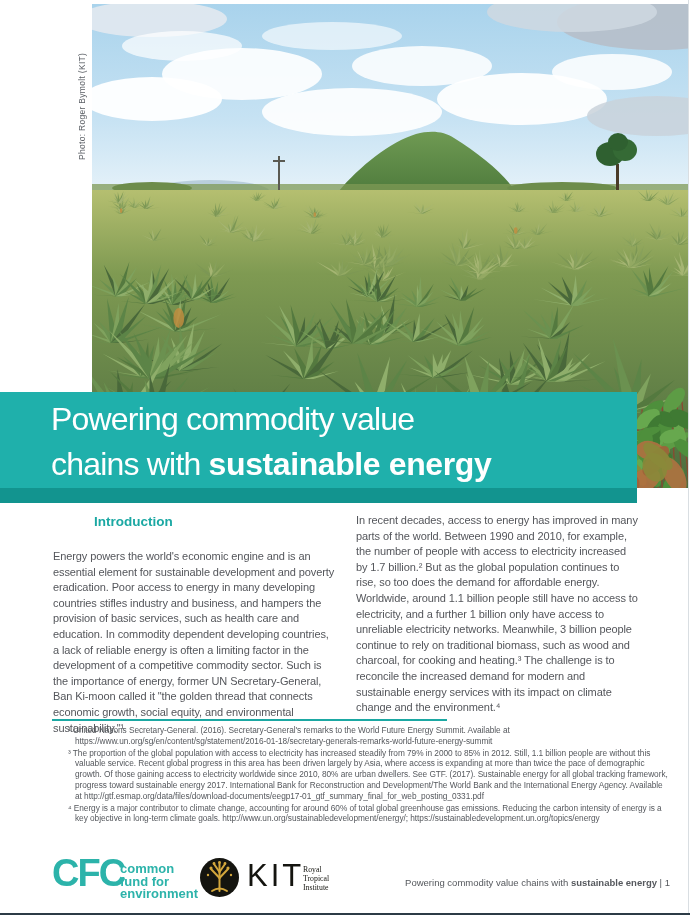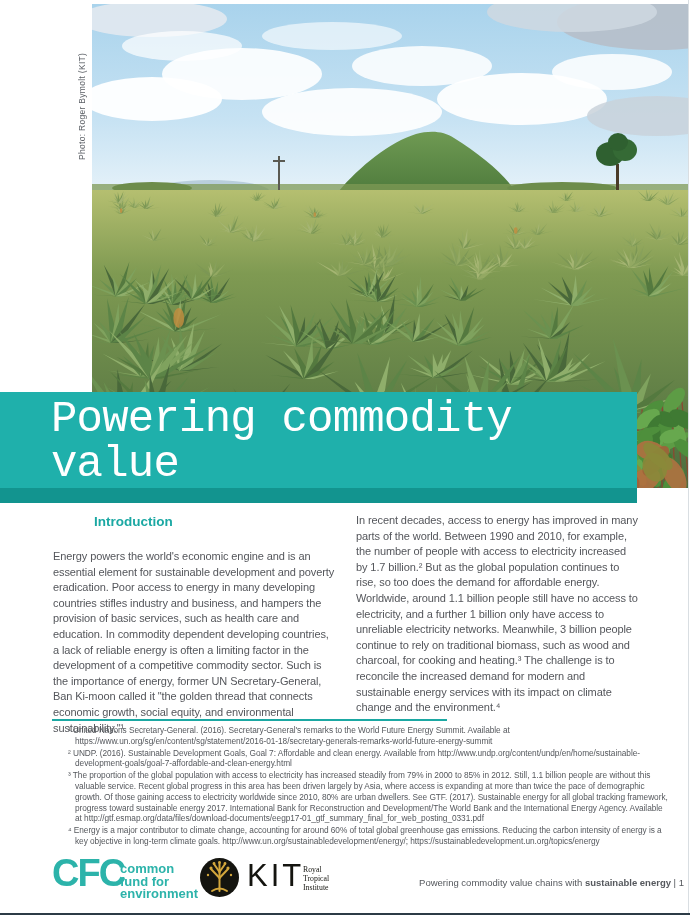--- a/index.html
+++ b/index.html
@@ -7,21 +7,21 @@
         font-family:"Liberation Sans",sans-serif;color:#54565b;}
   
   .hero{position:absolute;left:92px;top:4px;width:596px;height:484px;z-index:1;}
   .photo-credit{position:absolute;left:77px;top:160px;width:114px;z-index:3;
         transform:rotate(-90deg);transform-origin:0 0;
         font-size:8.5px;color:#5c6066;letter-spacing:.3px;white-space:nowrap;}
   
   .banner{position:absolute;left:0;top:392px;width:637px;height:96px;z-index:4;
         background:#1fb0ab;color:#ffffff;}
   .banner-inner{position:absolute;left:51px;top:5px;line-height:45px;
-        font-size:44px;letter-spacing:-.8px;font-weight:400;font-family:Liberation Mono, monospace;}
+        font-size:32px;letter-spacing:-.8px;font-weight:400;}
   .banner b{font-weight:700;letter-spacing:-.4px;}
   .banner-strip{position:absolute;left:0;top:488px;width:637px;height:15px;
         background:#12948f;z-index:4;}
   
   .intro-heading{position:absolute;left:94px;top:514px;font-size:13.5px;font-weight:700;
         color:#1ba8a3;z-index:5;}
   .col{position:absolute;width:284px;font-size:11px;line-height:15.6px;
         letter-spacing:-.1px;color:#54565b;z-index:5;text-align:left;}
   .col-left{left:53px;top:549px;}
   .col-right{left:356px;top:513px;}
@@ -34,21 +34,21 @@
   
   .cfc-mark{position:absolute;left:52px;top:852px;font-size:38px;font-weight:700;
         color:#2cb3aa;letter-spacing:-2px;z-index:5;}
   .cfc-tag{position:absolute;left:120px;top:863px;font-size:13px;font-weight:700;
         line-height:12.5px;color:#2cb3aa;z-index:5;}
   .kit-circle{position:absolute;left:200px;top:858px;width:39px;height:39px;z-index:5;}
   .kit-mark{position:absolute;left:247px;top:858px;font-family:Liberation Sans, sans-serif;
         font-size:31px;color:#14140f;letter-spacing:3px;z-index:5;}
   .kit-tag{position:absolute;left:303px;top:865px;font-family:Liberation Serif, serif;
         font-size:7.8px;line-height:9.2px;color:#14140f;z-index:5;}
-  .page-label{position:absolute;right:6px;top:877px;font-size:9.5px;color:#55585d;z-index:5;}
+  .page-label{position:absolute;right:20px;top:877px;font-size:9.5px;color:#55585d;z-index:5;}
   .page-label b{font-weight:700;}
   .edge-right{position:absolute;left:688px;top:0;width:1px;height:915px;
         background:#d9dee2;z-index:6;}
   .edge-bottom{position:absolute;left:0;top:913px;width:690px;height:2px;
         background:#2c3b46;z-index:7;}
 </style>
 </head>
 <body>
 
 <div class="page">
@@ -1096,21 +1096,20 @@
   </div>
   <div class="banner-strip"></div>
 
   <div class="intro-heading">Introduction</div>
   <div class="col col-left">Energy powers the world's economic engine and is an essential element for sustainable development and poverty eradication. Poor access to energy in many developing countries stifles industry and business, and hampers the provision of basic services, such as health care and education. In commodity dependent developing countries, a lack of reliable energy is often a limiting factor in the development of a competitive commodity sector. Such is the importance of energy, former UN Secretary-General, Ban Ki-moon called it "the golden thread that connects economic growth, social equity, and environmental sustainability."¹</div>
   <div class="col col-right">In recent decades, access to energy has improved in many parts of the world. Between 1990 and 2010, for example, the number of people with access to electricity increased by 1.7 billion.² But as the global population continues to rise, so too does the demand for affordable energy. Worldwide, around 1.1 billion people still have no access to electricity, and a further 1 billion only have access to unreliable electricity networks. Meanwhile, 3 billion people continue to rely on traditional biomass, such as wood and charcoal, for cooking and heating.³ The challenge is to reconcile the increased demand for modern and sustainable energy services with its impact on climate change and the environment.⁴</div>
 
   <div class="fn-rule"></div>
   <div class="footnotes">
     <div class="fn">¹ United Nations Secretary-General. (2016). Secretary-General's remarks to the World Future Energy Summit. Available at https://www.un.org/sg/en/content/sg/statement/2016-01-18/secretary-generals-remarks-world-future-energy-summit</div>
-    <div class="fn">² UNDP. (2016). Sustainable Development Goals, Goal 7: Affordable and clean energy. Available from http://www.undp.org/content/undp/en/home/sustainable-development-goals/goal-7-affordable-and-clean-energy.html</div>
     <div class="fn">³ The proportion of the global population with access to electricity has increased steadily from 79% in 2000 to 85% in 2012. Still, 1.1 billion people are without this valuable service. Recent global progress in this area has been driven largely by Asia, where access is expanding at more than twice the pace of demographic growth. Of those gaining access to electricity worldwide since 2010, 80% are urban dwellers. See GTF. (2017). Sustainable energy for all global tracking framework, progress toward sustainable energy 2017. International Bank for Reconstruction and Development/The World Bank and the International Energy Agency. Available at http://gtf.esmap.org/data/files/download-documents/eegp17-01_gtf_summary_final_for_web_posting_0331.pdf</div>
     <div class="fn">⁴ Energy is a major contributor to climate change, accounting for around 60% of total global greenhouse gas emissions. Reducing the carbon intensity of energy is a key objective in long-term climate goals. http://www.un.org/sustainabledevelopment/energy/; https://sustainabledevelopment.un.org/topics/energy</div>
   </div>
 
   <div class="cfc-mark">CFC</div>
   <div class="cfc-tag">
     <div>common</div>
     <div>fund for</div>
     <div>environment</div>
   </div>

